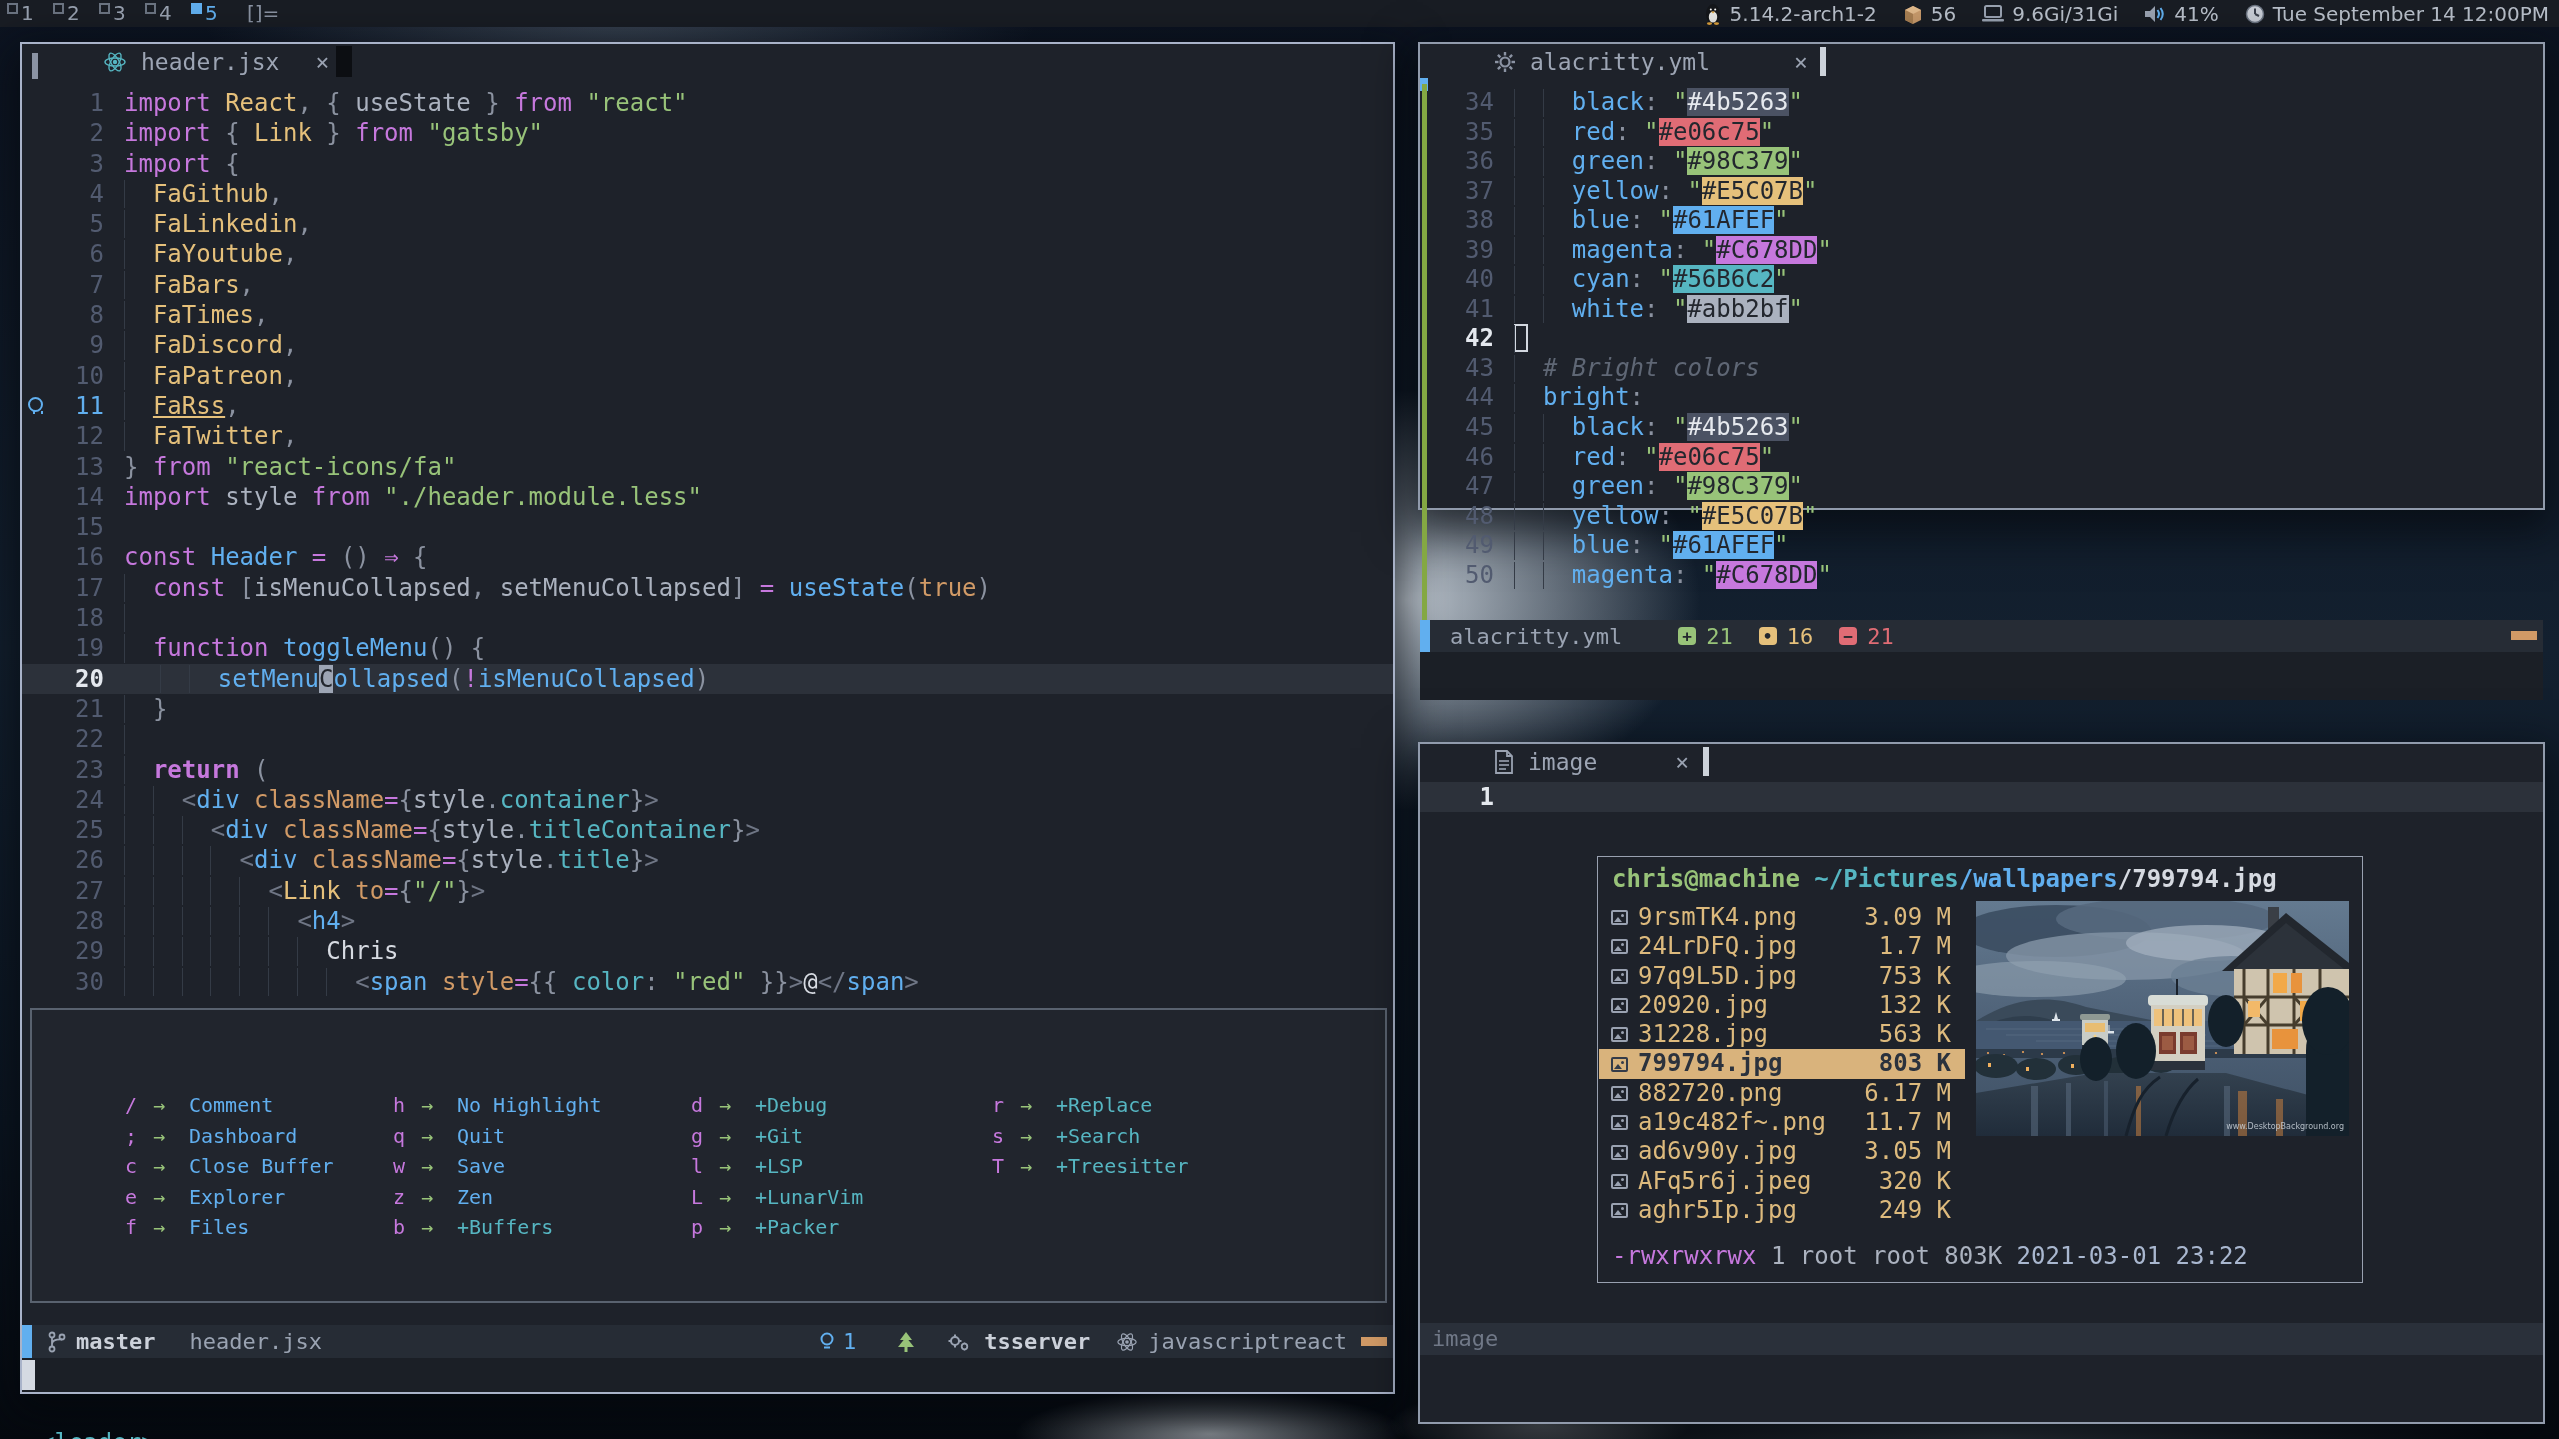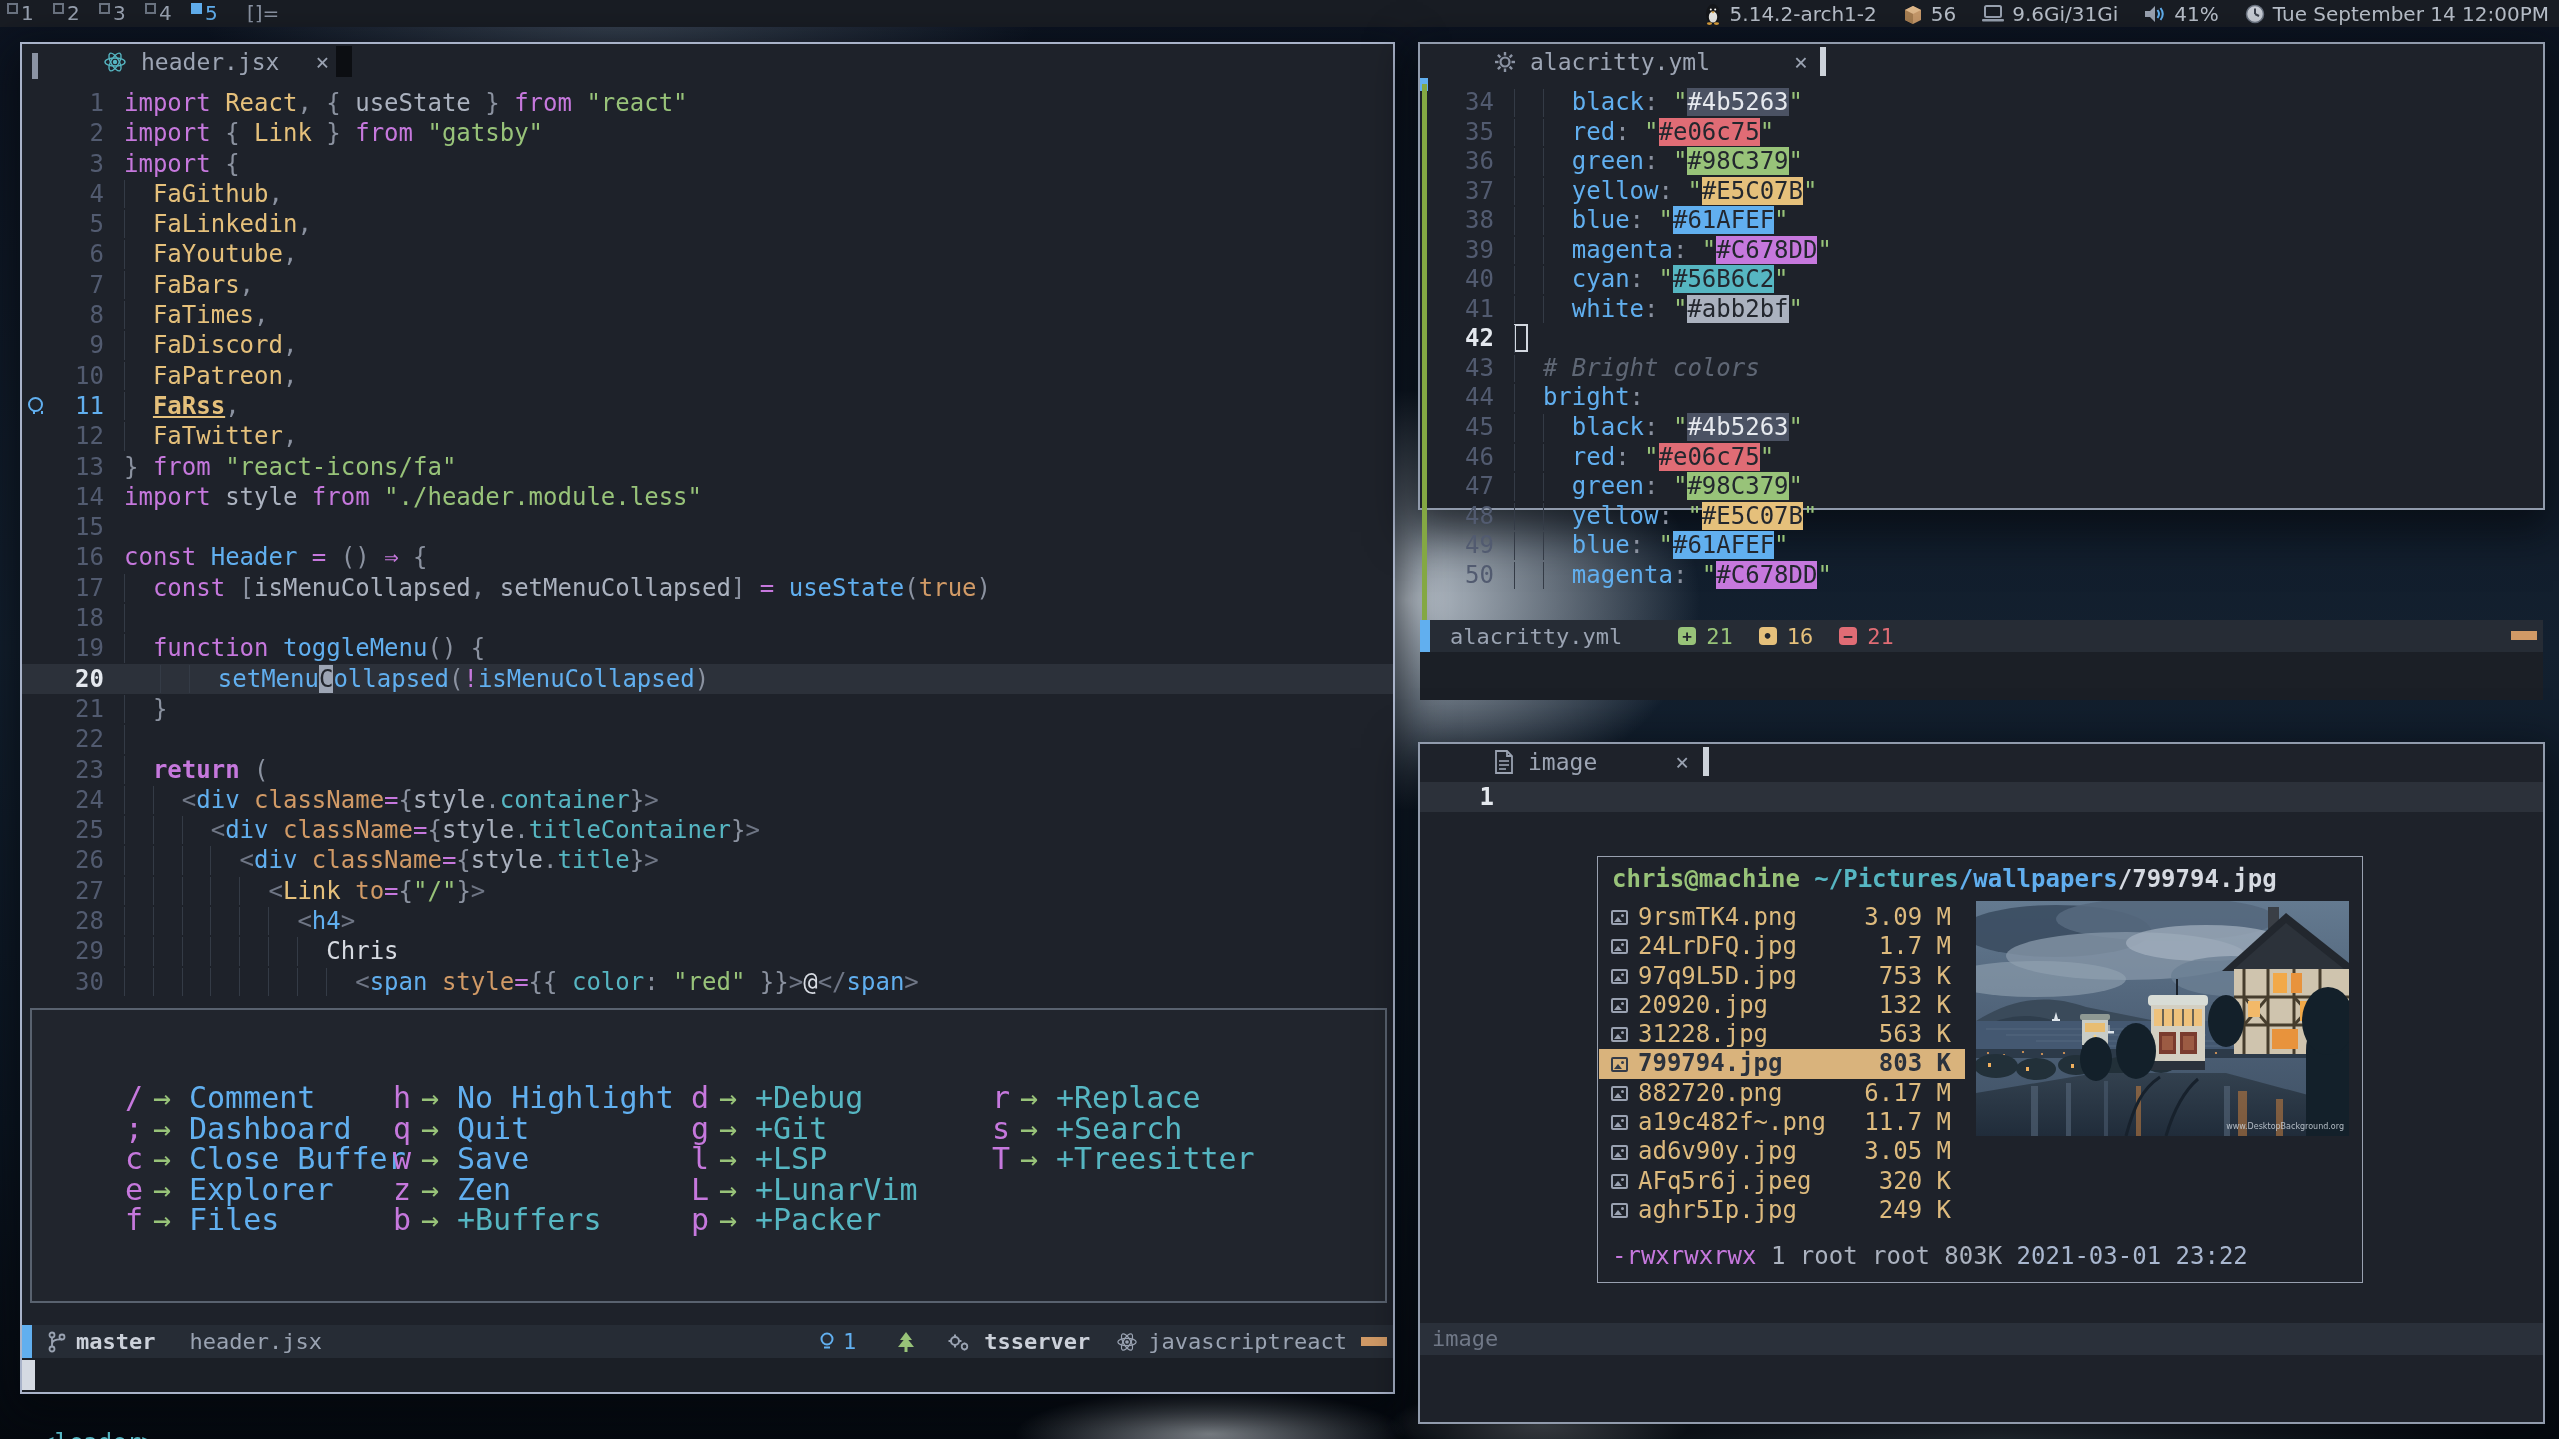--- a/index.html
+++ b/index.html
@@ -61,35 +61,35 @@
   .guide{position:absolute;top:1px;bottom:1px;width:1px;background:#343b46;}
   i.bulb{position:absolute;left:6px;top:6px;width:11px;height:11px;border:2px solid #61afef;border-radius:50%;}
   i.bulb::after{content:"";position:absolute;left:2.5px;top:12px;width:6px;height:3px;border-left:2px solid #61afef;border-right:2px solid #61afef;}
 
   
   .tk-kw{color:#c678dd;} .tk-kwb{color:#c678dd;font-weight:bold;}
   .tk-type{color:#e5c07b;} .tk-fn{color:#61afef;} .tk-str{color:#98c379;}
   .tk-attr{color:#d19a66;} .tk-prop{color:#56b6c2;} .tk-plain{color:#abb2bf;}
   .tk-punc{color:#8b92a0;} .tk-angle{color:#6f7685;}
   .tk-cmt{color:#5f6775;font-style:italic;} .tk-num{color:#d19a66;}
-  .tk-white{color:#d7dbe2;} .tk-u{text-decoration:underline;font-weight:bold;}
+  .tk-white{color:#d7dbe2;} .tk-u{text-decoration:underline;}
   .tk-cur{background:#9da5b4;color:#23272e;}
   .tk-curh{box-shadow:inset 0 0 0 2px #d3d8e0;}
   .tk-ch-black{background:#4b5263;color:#e6e9ee;} .tk-ch-red{background:#e06c75;color:#23272e;}
   .tk-ch-green{background:#98C379;color:#23272e;} .tk-ch-yellow{background:#E5C07B;color:#23272e;}
   .tk-ch-blue{background:#61AFEF;color:#23272e;} .tk-ch-magenta{background:#C678DD;color:#23272e;}
   .tk-ch-cyan{background:#56B6C2;color:#23272e;} .tk-ch-white{background:#abb2bf;color:#23272e;}
   .tk-user{color:#98c379;font-weight:bold;} .tk-p1{color:#56b6c2;font-weight:bold;}
   .tk-p2{color:#61afef;font-weight:bold;} .tk-p3{color:#d6dae1;font-weight:bold;}
   .tk-perm{color:#c678dd;} .tk-date{color:#a9b7cf;}
 
   
   #whichkey{position:absolute;left:8px;top:964px;width:1357px;height:295px;background:#21252d;
     border:2px solid #59626f;box-sizing:border-box;}
-  .wk-col{position:absolute;top:73px;font-size:30px;}
+  .wk-col{position:absolute;top:80px;font-size:20px;}
   .wk-col:nth-child(1){left:93px;} .wk-col:nth-child(2){left:361px;}
   .wk-col:nth-child(3){left:659px;} .wk-col:nth-child(4){left:960px;}
   .wk-item{height:30.6px;line-height:30.6px;white-space:pre;}
   .wk-key{display:inline-block;width:28px;color:#c678dd;}
   .wk-arr{display:inline-block;width:36px;color:#98c379;}
   .wk-b{color:#61afef;} .wk-t{color:#56b6c2;}
 
   
   .statusline{position:absolute;left:0;right:0;height:33px;background:#262c35;display:flex;align-items:center;
     font-size:22px;color:#9aa3b2;}

